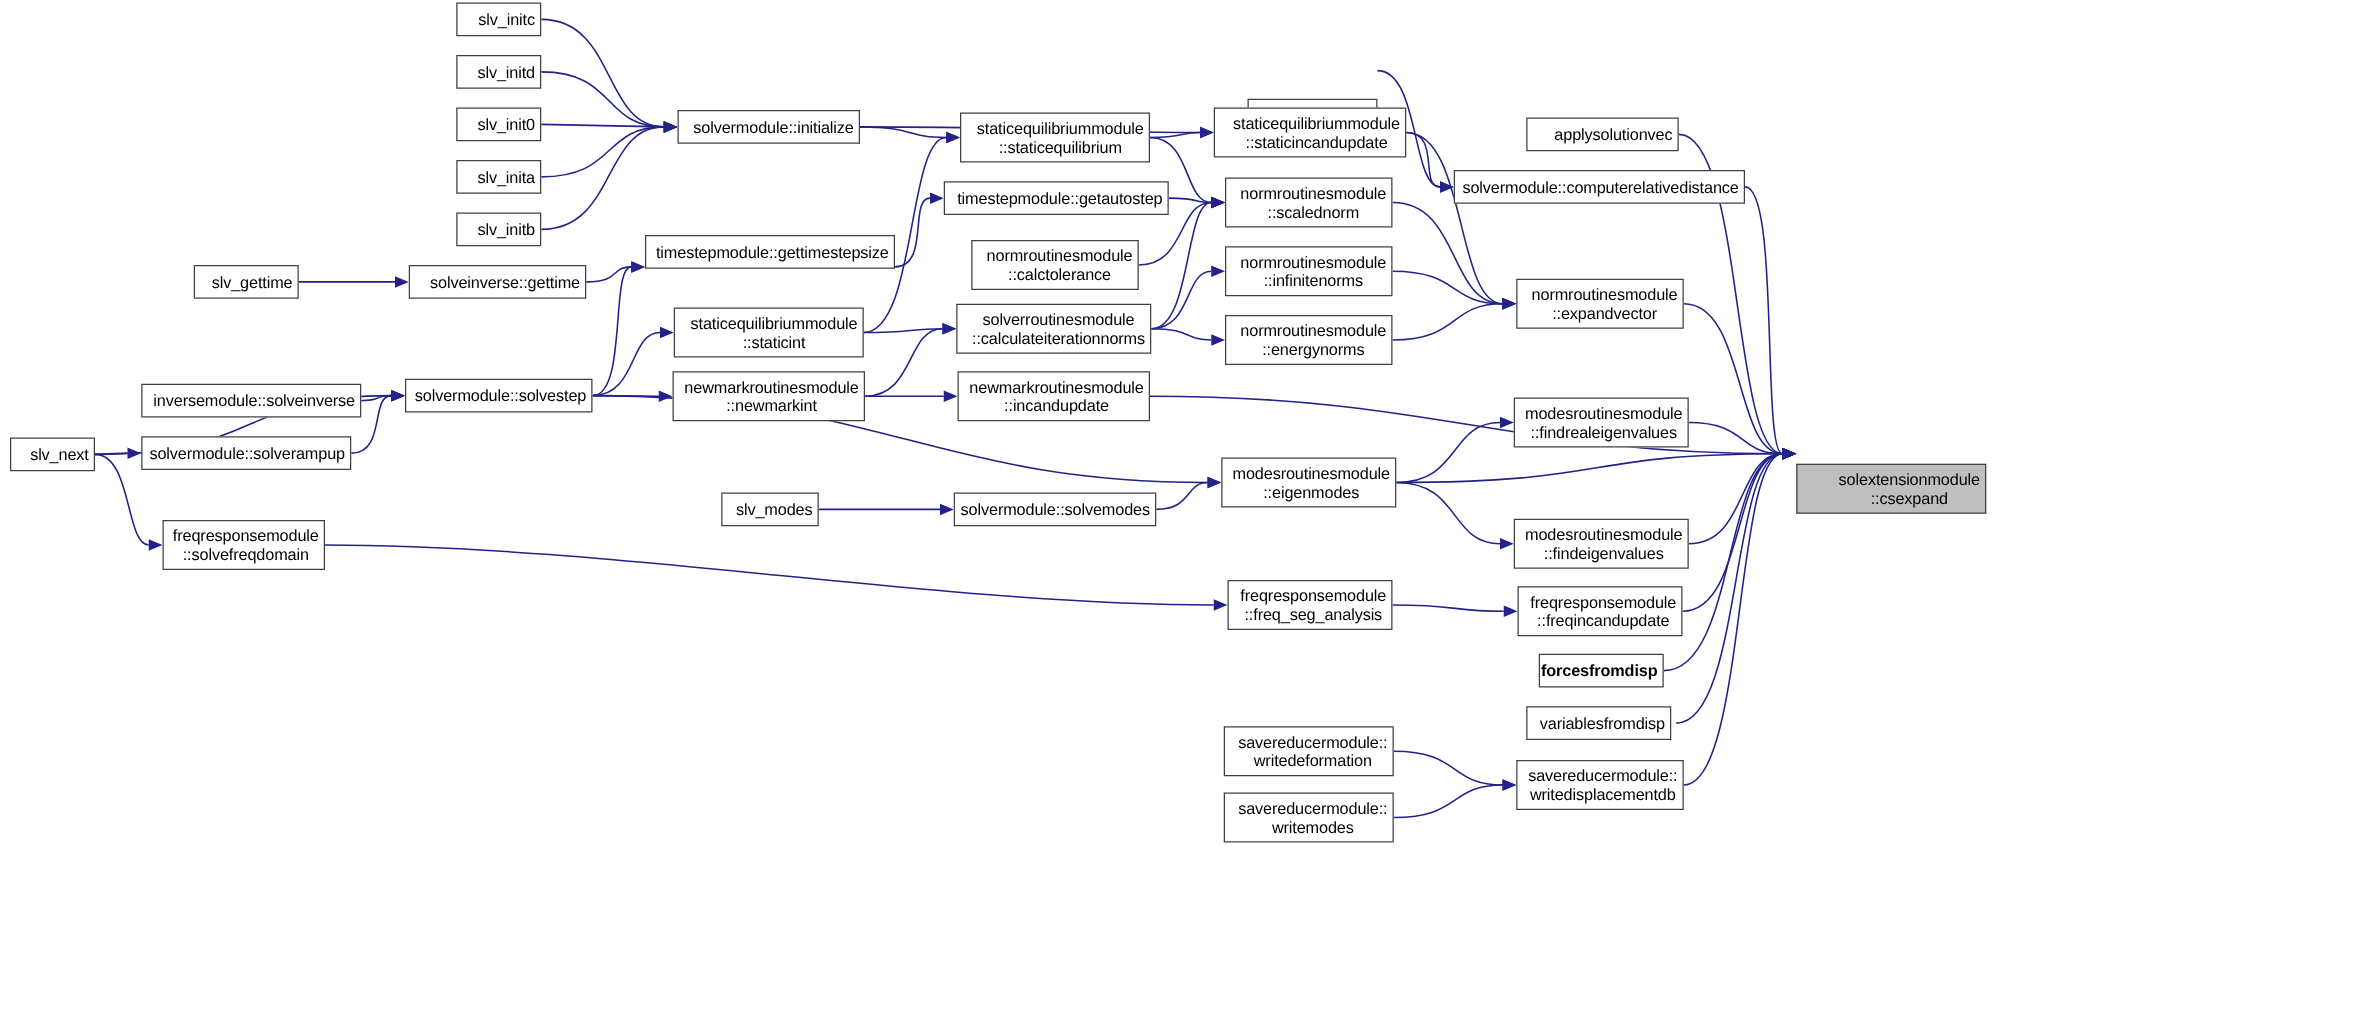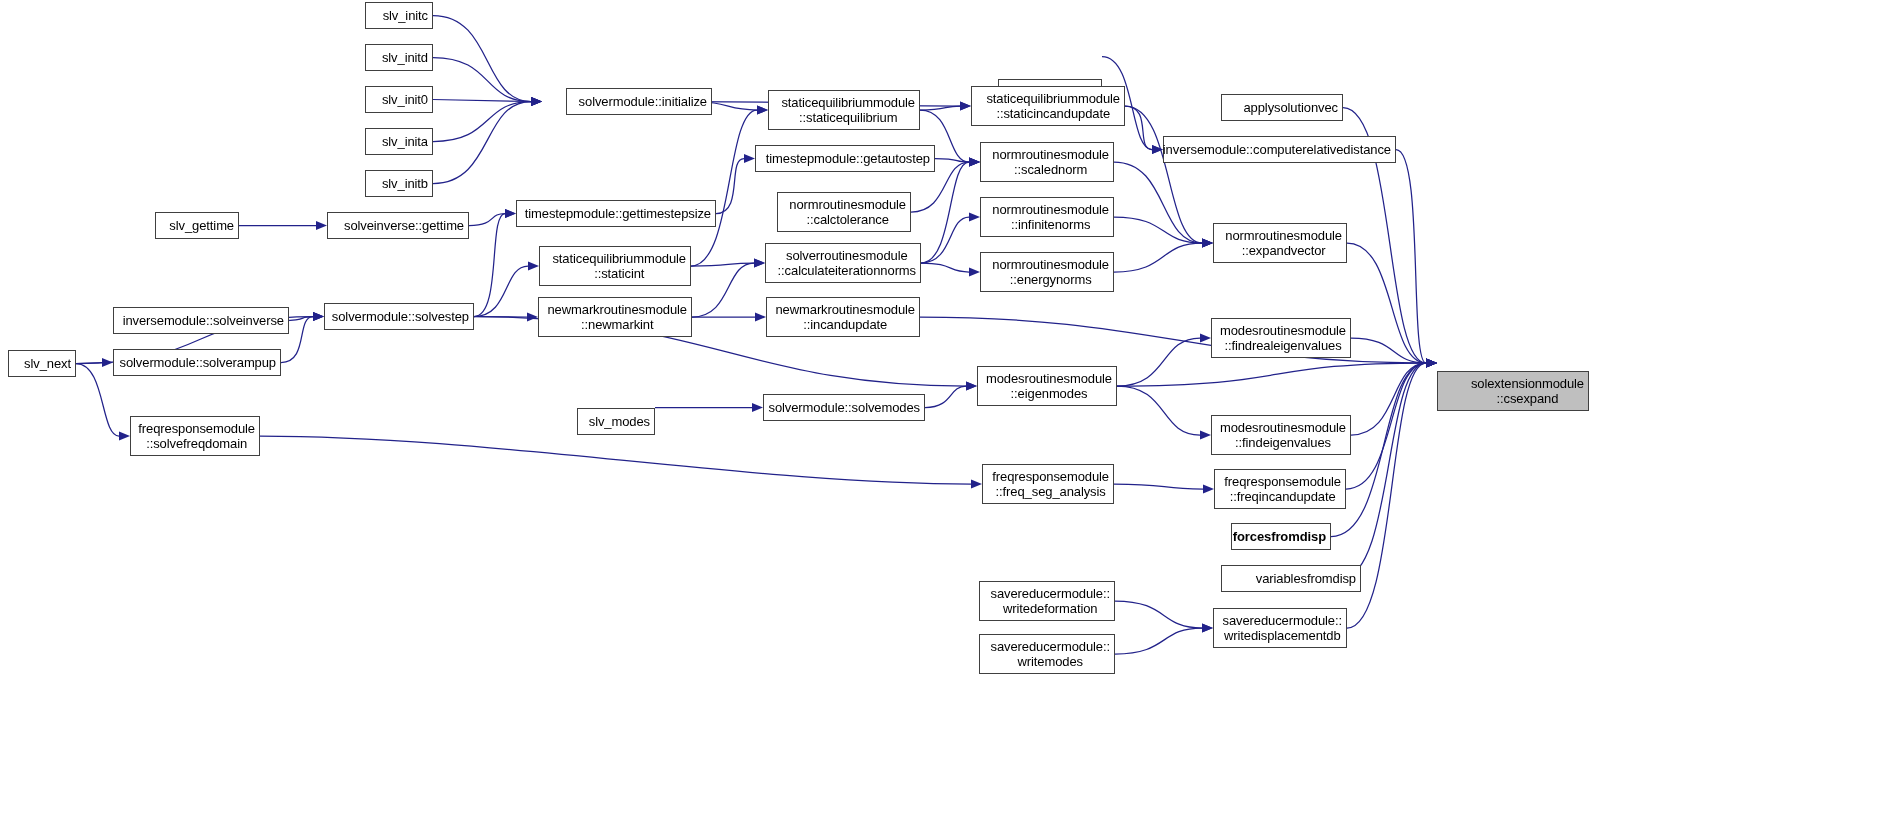--- a/index.html
+++ b/index.html
@@ -165,34 +165,34 @@
       <polygon points="1437,363 1426,367.6 1426,358.4" fill="#22228a"></polygon>
     </svg>
   <div id="node-layer">
       <div class="node" style="left: 365px; top: 2px; width: 68px; height: 27px;"><span class="lbl">slv_initc</span></div>
       <div class="node" style="left: 365px; top: 44px; width: 68px; height: 27px;"><span class="lbl">slv_initd</span></div>
       <div class="node" style="left: 365px; top: 86px; width: 68px; height: 27px;"><span class="lbl">slv_init0</span></div>
       <div class="node" style="left: 365px; top: 128px; width: 68px; height: 27px;"><span class="lbl">slv_inita</span></div>
       <div class="node" style="left: 365px; top: 170px; width: 68px; height: 27px;"><span class="lbl">slv_initb</span></div>
       <div class="node" style="left: 155px; top: 212px; width: 84px; height: 27px;"><span class="lbl">slv_gettime</span></div>
       <div class="node" style="left: 8px; top: 350px; width: 68px; height: 27px;"><span class="lbl">slv_next</span></div>
-      <div class="node" style="left: 577px; top: 394px; width: 78px; height: 27px; margin-top: 14px;"><span class="lbl">slv_modes</span></div>
+      <div class="node" style="left: 577px; top: 394px; width: 78px; height: 27px;"><span class="lbl">slv_modes</span></div>
       <div class="node" style="left: 998px; top: 43px; width: 104px; height: 27px; margin-top: 36px;"><span class="lbl">slv_reldistance</span></div>
       <div class="node" style="left: 1221px; top: 94px; width: 122px; height: 27px;"><span class="lbl">applysolutionvec</span></div>
       <div class="node" style="left: 1231px; top: 523px; width: 100px; height: 27px; font-weight: bold;"><span class="lbl">forcesfromdisp</span></div>
-      <div class="node" style="left: 1221px; top: 565px; width: 140px; height: 27px; padding-left: 29px;"><span class="lbl">variablesfromdisp</span></div>
-      <div class="node" style="left: 566px; top: 88px; width: 146px; height: 27px;"><span class="lbl">solvermodule::initialize</span></div>
+      <div class="node" style="left: 1221px; top: 565px; width: 116px; height: 27px; padding-left: 29px;"><span class="lbl">variablesfromdisp</span></div>
+      <div class="node" style="left: 542px; top: 88px; width: 146px; height: 27px;"><span class="lbl">solvermodule::initialize</span></div>
       <div class="node" style="left: 327px; top: 212px; width: 142px; height: 27px;"><span class="lbl">solveinverse::gettime</span></div>
-      <div class="node" style="left: 516px; top: 200px; width: 200px; height: 27px;"><span class="lbl">timestepmodule::gettimestepsize</span></div>
+      <div class="node" style="left: 516px; top: 188px; width: 200px; height: 27px;"><span class="lbl">timestepmodule::gettimestepsize</span></div>
       <div class="node" style="left: 755px; top: 145px; width: 180px; height: 27px;"><span class="lbl">timestepmodule::getautostep</span></div>
       <div class="node" style="left: 113px; top: 307px; width: 176px; height: 27px;"><span class="lbl">inversemodule::solveinverse</span></div>
       <div class="node" style="left: 113px; top: 349px; width: 168px; height: 27px;"><span class="lbl">solvermodule::solverampup</span></div>
       <div class="node" style="left: 324px; top: 303px; width: 150px; height: 27px;"><span class="lbl">solvermodule::solvestep</span></div>
       <div class="node" style="left: 763px; top: 394px; width: 162px; height: 27px;"><span class="lbl">solvermodule::solvemodes</span></div>
-      <div class="node" style="left: 1163px; top: 136px; width: 233px; height: 27px;"><span class="lbl">inversemodule::computerelativedistance</span></div>
+      <div class="node" style="left: 1163px; top: 136px; width: 233px; height: 27px;"><span class="lbl">solvermodule::computerelativedistance</span></div>
       <div class="node" style="left: 768px; top: 90px; width: 152px; height: 40px;"><span class="lbl">staticequilibriummodule
 ::staticequilibrium</span></div>
       <div class="node" style="left: 971px; top: 86px; width: 154px; height: 40px;"><span class="lbl">staticequilibriummodule
 ::staticincandupdate</span></div>
       <div class="node" style="left: 539px; top: 246px; width: 152px; height: 40px;"><span class="lbl">staticequilibriummodule
 ::staticint</span></div>
       <div class="node" style="left: 980px; top: 142px; width: 134px; height: 40px;"><span class="lbl">normroutinesmodule
 ::scalednorm</span></div>
       <div class="node" style="left: 777px; top: 192px; width: 134px; height: 40px;"><span class="lbl">normroutinesmodule
 ::calctolerance</span></div>

